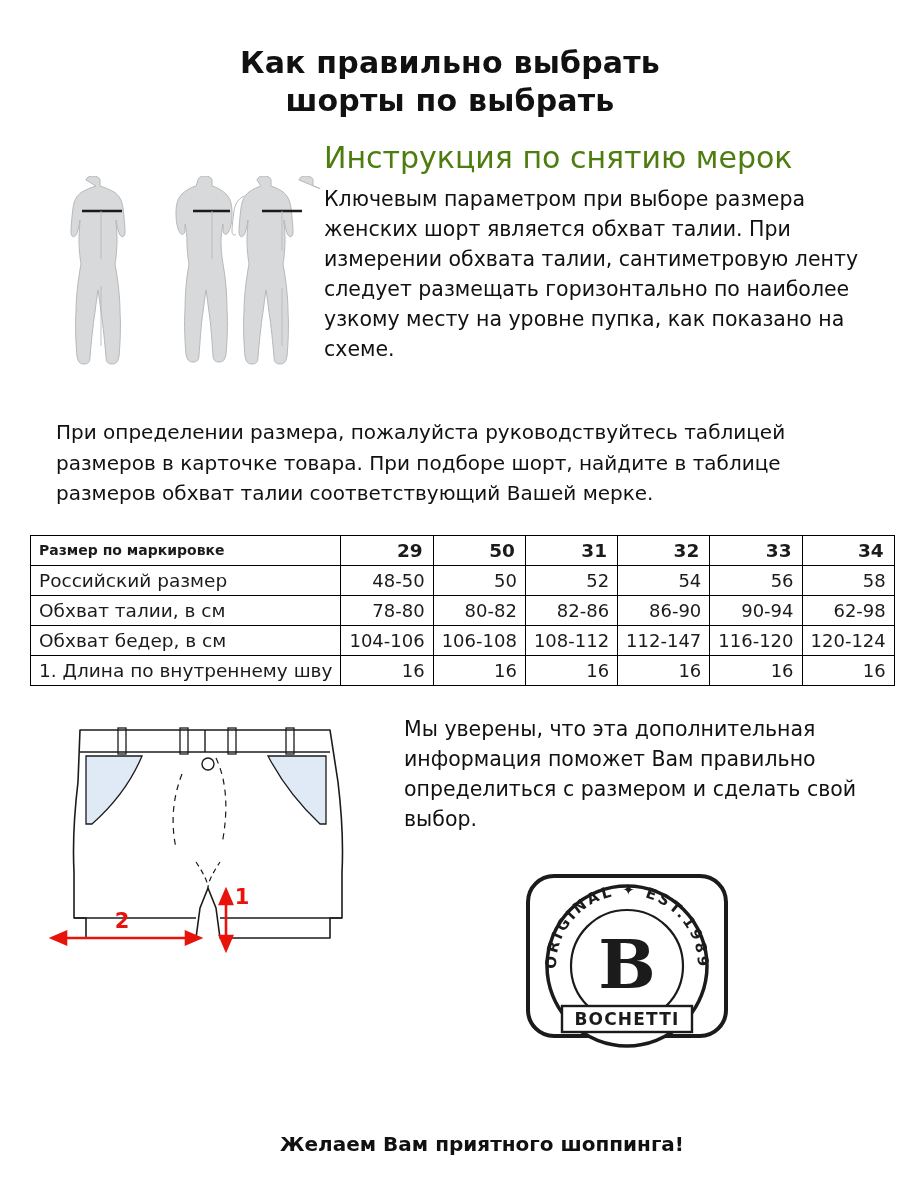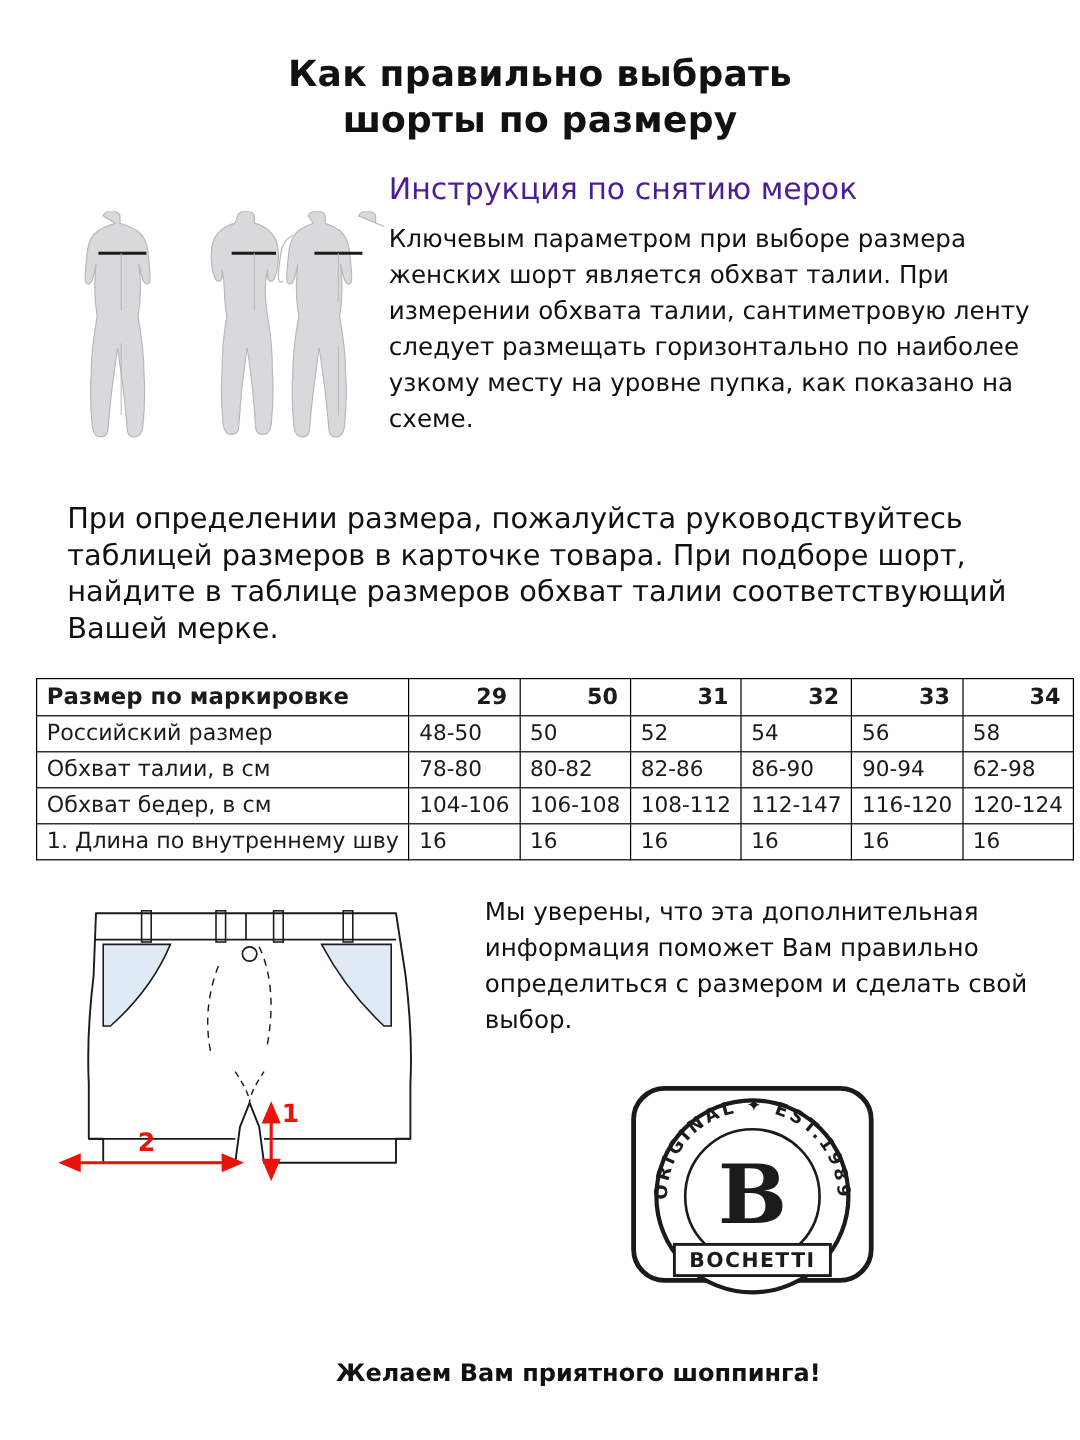--- a/index.html
+++ b/index.html
@@ -40,74 +40,74 @@
     flex: 0 0 290px;
     padding-top: 34px;
   }
   .figures svg { display: block; }
 
   .intro-col {
     flex: 1 1 auto;
     padding-left: 4px;
   }
   .subtitle {
-    font-size: 25px;
+    font-size: 30px;
     line-height: 32px;
-    color: #4c1d95;
+    color: #4d7c0f;
     margin: 0 0 10px 0;
     font-weight: normal;
   }
   .intro-text {
     font-size: 20.5px;
     line-height: 30px;
     color: #111111;
     margin: 0;
   }
 
   
   .para2 {
-    font-size: 24px;
+    font-size: 20px;
     line-height: 30.5px;
     color: #111111;
     margin: 26px 40px 0 56px;
   }
 
   
   .table-wrap {
     margin: 26px 30px 0 30px;
   }
   table.size-table {
     width: 840px;
     border-collapse: collapse;
     font-size: 18px;
   }
   table.size-table th,
   table.size-table td {
     border: 1px solid #000000;
     padding: 4px 8px;
-    text-align: left;
+    text-align: right;
     height: 27px;
     box-sizing: border-box;
     white-space: nowrap;
   }
   table.size-table th.row-head,
   table.size-table td.row-head {
     text-align: left;
     width: 324px;
     padding-left: 8px;
   }
   table.size-table thead th {
     font-weight: bold;
     text-align: right;
     padding-right: 10px;
     font-size: 18.5px;
   }
   table.size-table thead th.row-head {
     text-align: left;
-    font-size: 19px;
+    font-size: 14px;
   }
   table.size-table tbody td {
     font-weight: normal;
     font-size: 18px;
   }
   table.size-table tbody td.row-head {
     font-size: 18.5px;
   }
 
   
@@ -153,21 +153,21 @@
     padding-left: 64px;
   }
 
   .vis-hidden { position: absolute; width: 1px; height: 1px; overflow: hidden; clip: rect(0 0 0 0); }
 </style>
 </head>
 <body>
 
 <div class="title">
   <span class="title-line">Как правильно выбрать</span>
-  <span class="title-line">шорты по размеру</span>
+  <span class="title-line">шорты по выбрать</span>
 </div>
 
 <div class="top-section">
 
   <div class="figures">
     <svg width="290" height="215" viewBox="0 0 290 215">
       <g fill="#d8d9da" stroke="#b6b8ba" stroke-width="1">
 
         <path d="M56 4 c0 -2 3 -4 7 -4 s7 2 7 4 v6 c3 1 9 3 14 6 c6 4 8 9 9 16 c1 8 2 18 2 24 c0 5 -3 6 -5 3 c-2 -3 -3 -10 -4 -15 c0 3 1 12 1 20 c0 9 -1 18 -2 24 c3 16 5 34 5 48 c1 14 0 34 -1 44 c-1 6 -3 8 -7 8 c-4 0 -6 -2 -6 -7 c-1 -12 -3 -33 -5 -45 c-1 -8 -2 -16 -3 -22 c-1 6 -2 14 -3 22 c-2 12 -4 33 -5 45 c0 5 -2 7 -6 7 c-4 0 -6 -2 -7 -8 c-1 -10 -2 -30 -1 -44 c0 -14 2 -32 5 -48 c-1 -6 -2 -15 -2 -24 c0 -8 1 -17 1 -20 c-1 5 -2 12 -4 15 c-2 3 -5 2 -5 -3 c0 -6 1 -16 2 -24 c1 -7 3 -12 9 -16 c5 -3 11 -5 14 -6 z"></path>
 

